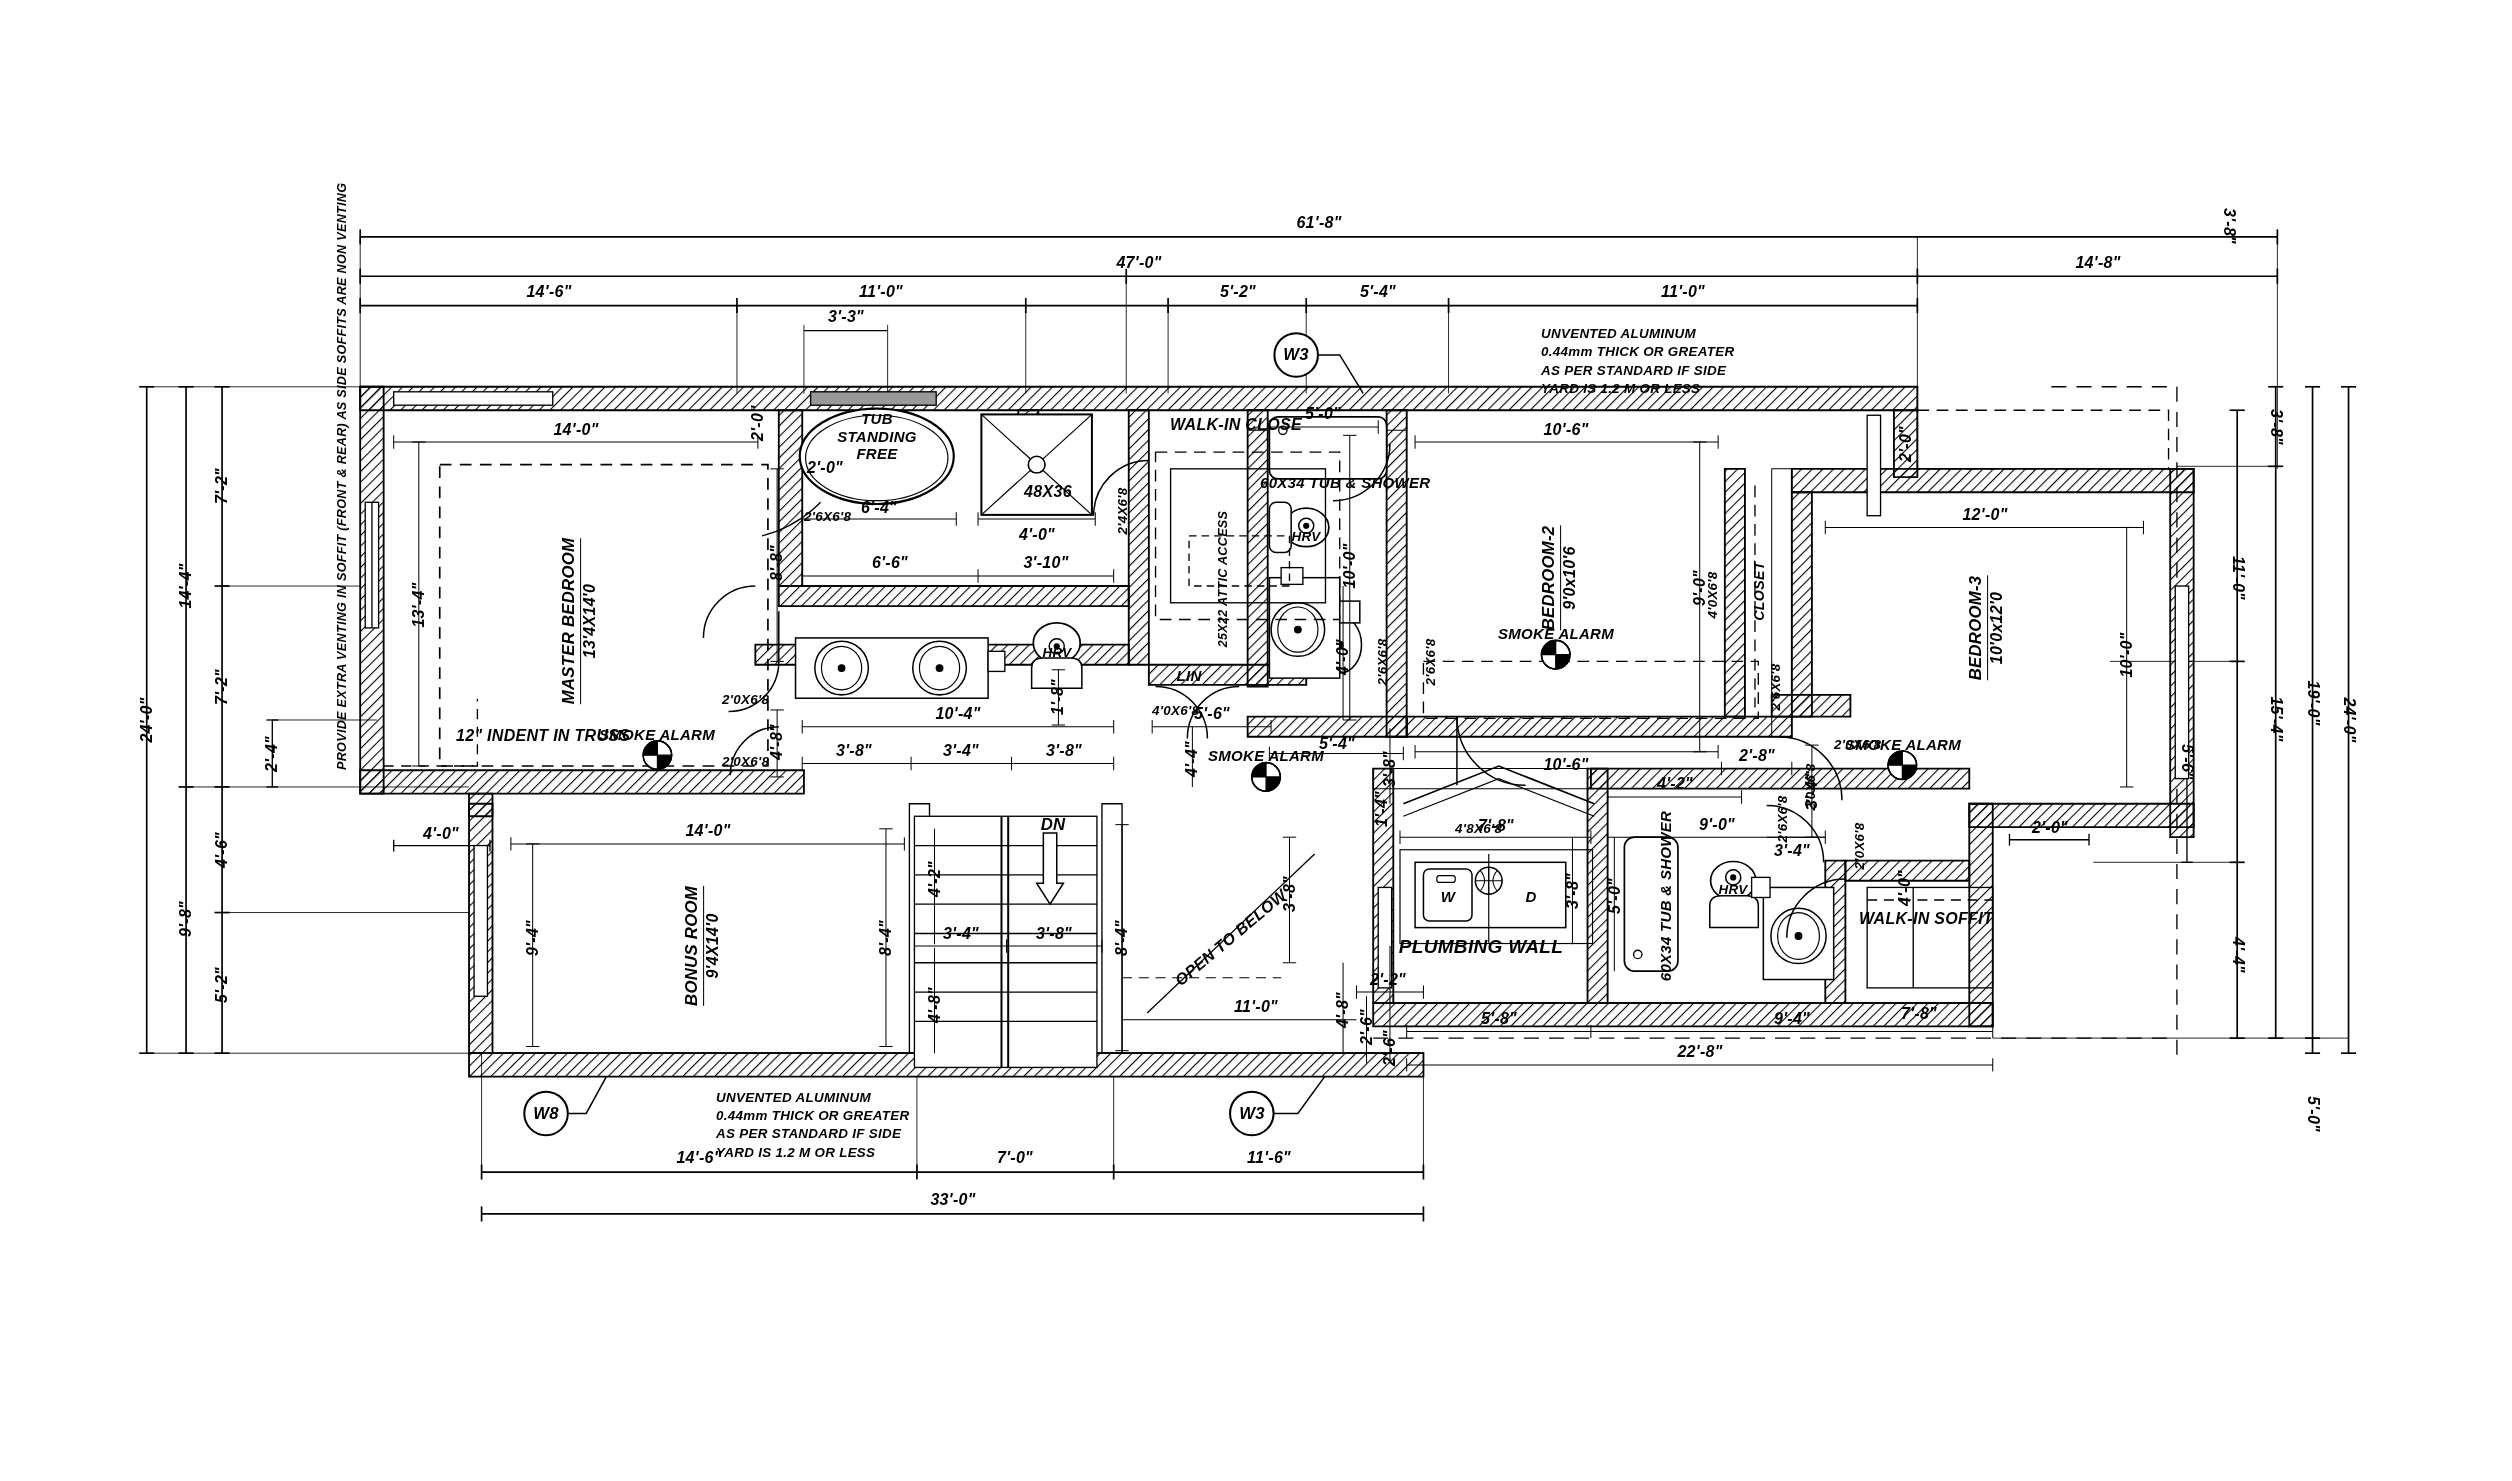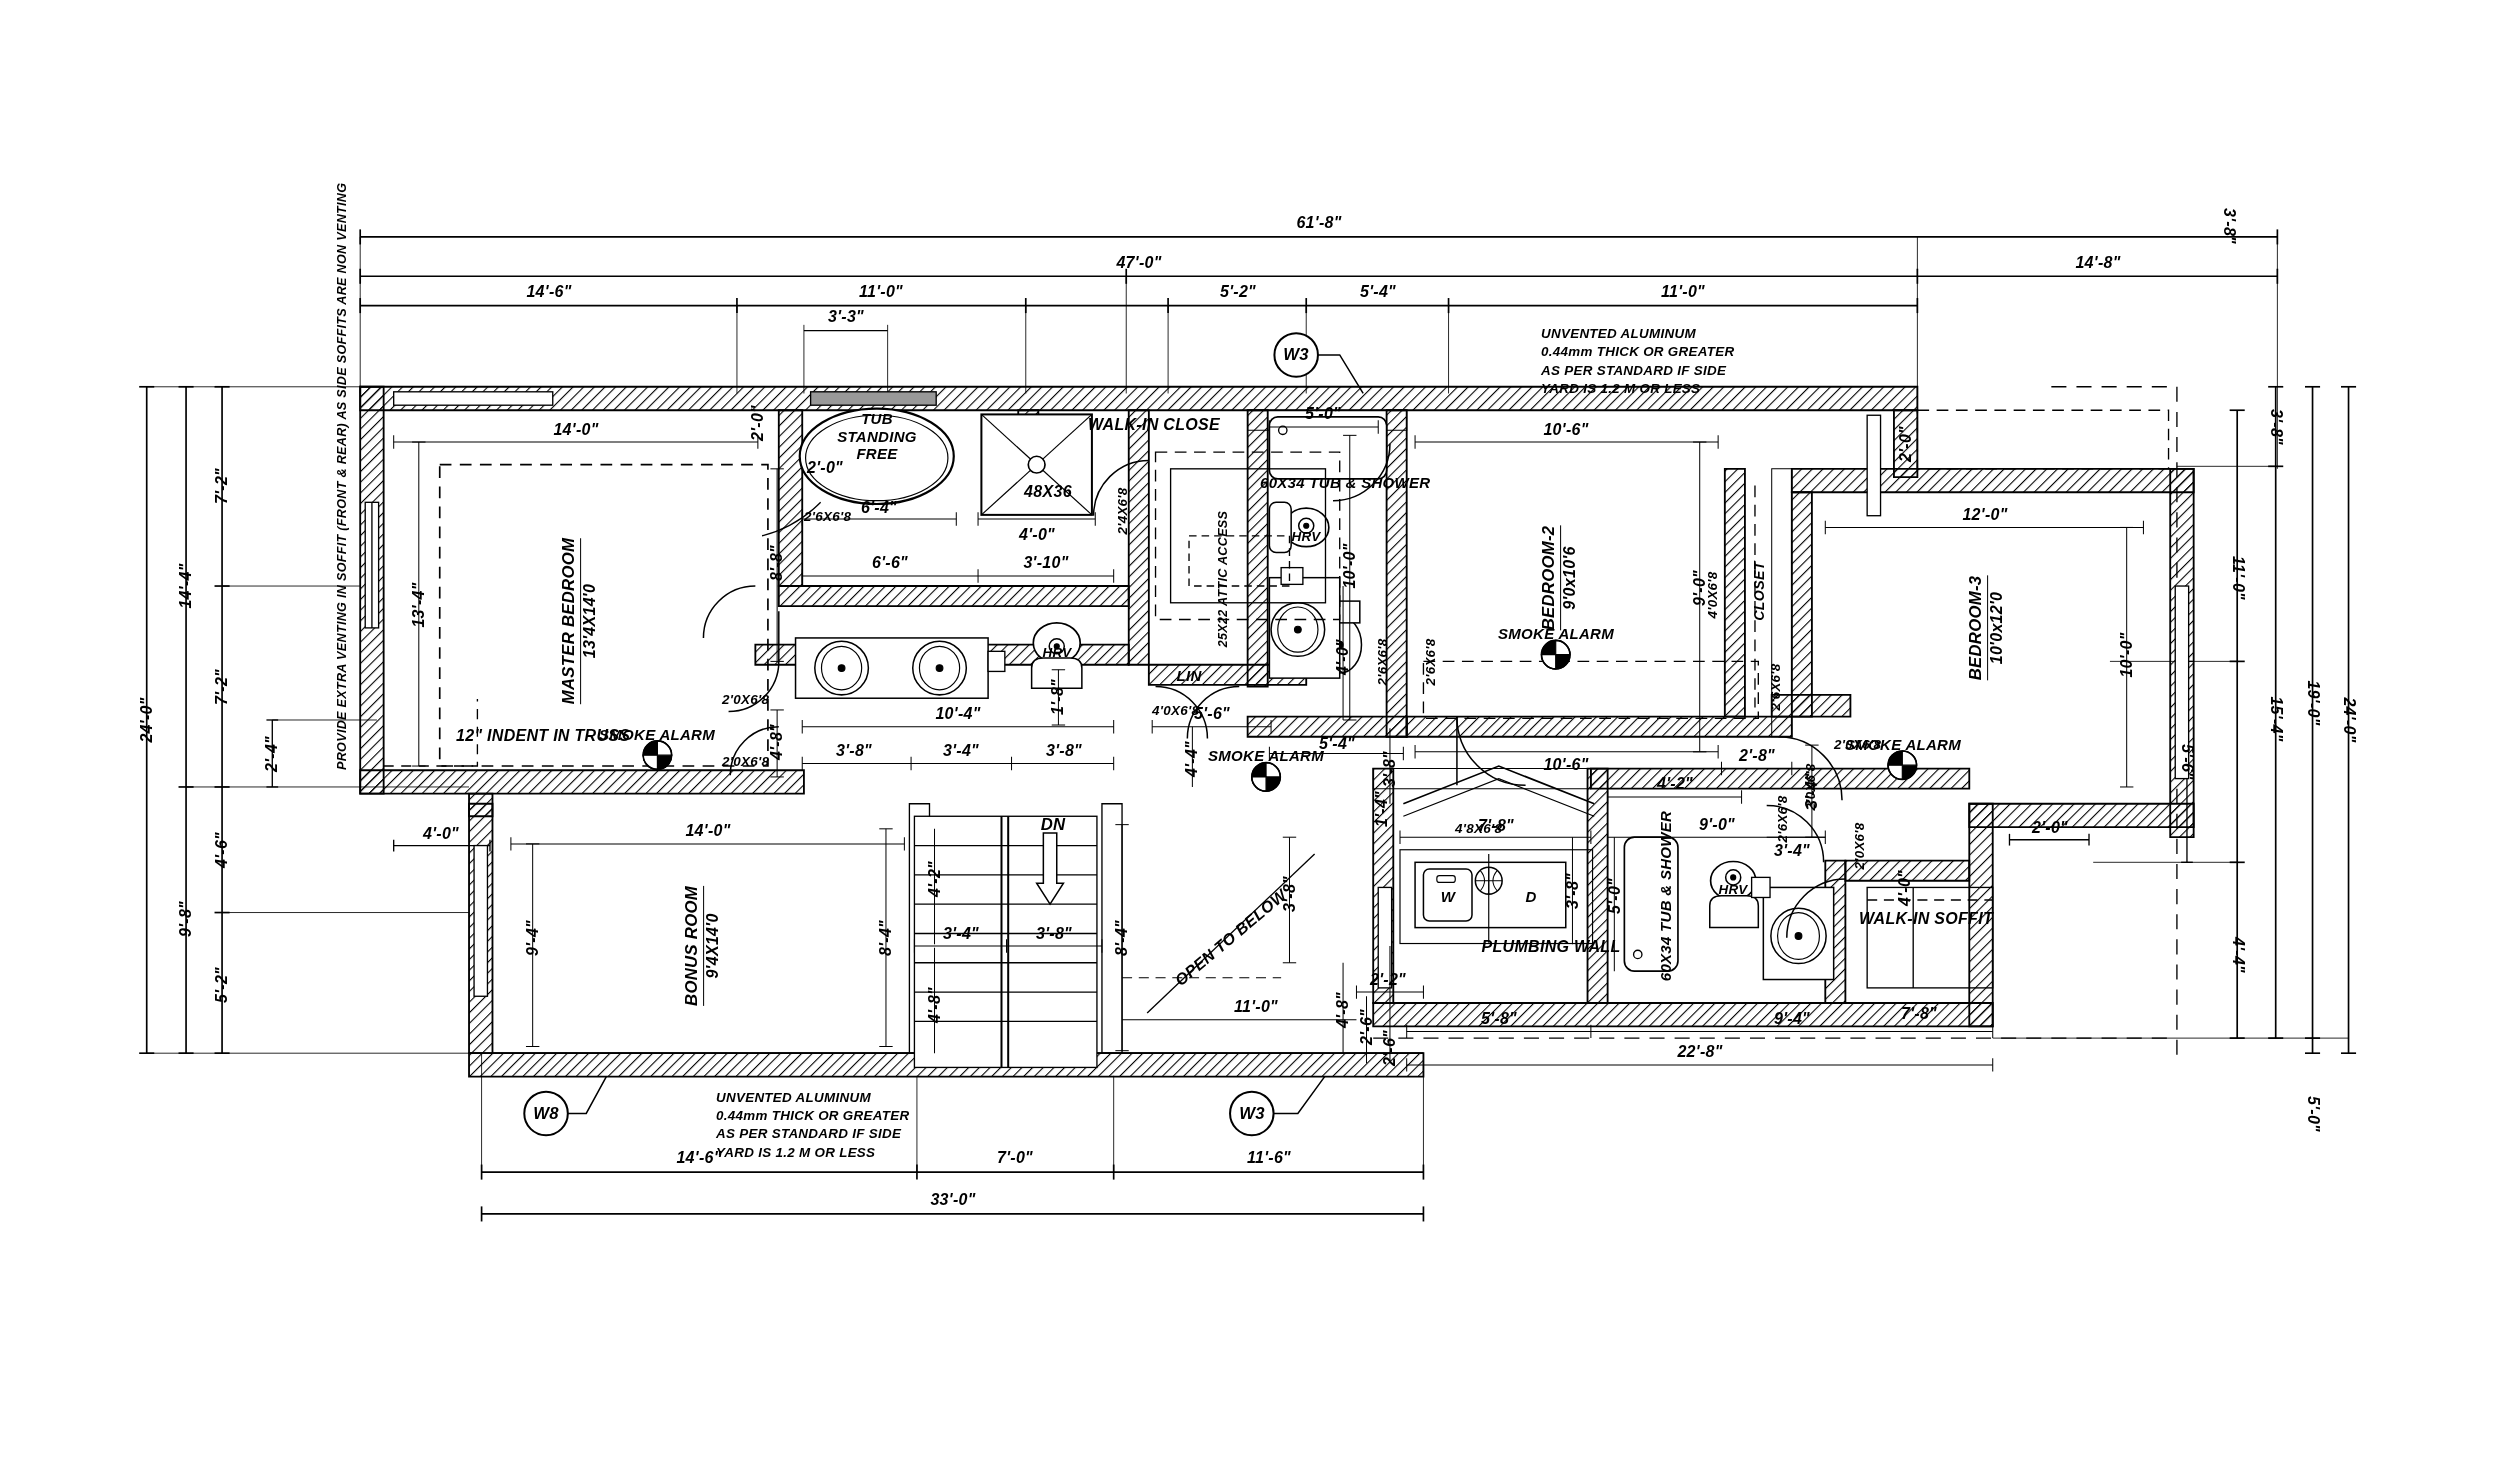--- a/index.html
+++ b/index.html
@@ -610,28 +610,28 @@
 <div class="lbl rot90" style="left:1986px;top:628px;">
   <div class="room under">BEDROOM-3</div>
   <div class="roomsub">10'0x12'0</div>
 </div>
 
 <div class="lbl rot90" style="left:702px;top:946px;">
   <div class="room under">BONUS ROOM</div>
   <div class="roomsub">9'4X14'0</div>
 </div>
 
-<div class="lbl ctr" style="left:1154px;top:425px;font-size:16px;">WALK-IN CLOSE</div>
+<div class="lbl ctr" style="left:1236px;top:425px;font-size:16px;">WALK-IN CLOSE</div>
 <div class="lbl ctr" style="left:1926px;top:919px;font-size:16px;">WALK-IN SOFFIT</div>
 <div class="lbl rot90" style="left:1759px;top:591px;font-size:14.2px;">CLOSET</div>
 <div class="lbl ctr" style="left:1189px;top:675px;font-size:15px;">LIN</div>
 
 <div class="lbl" style="left:1231px;top:938px;font-size:16px;transform:translate(-50%,-50%) rotate(-40deg);">OPEN TO BELOW</div>
 
-<div class="lbl ctr" style="left:1551px;top:947px;font-size:16px;text-align:right;">PLUMBING WALL</div>
+<div class="lbl ctr" style="left:1481px;top:947px;font-size:19px;text-align:right;">PLUMBING WALL</div>
 
 <div class="lbl" style="left:456px;top:727px;font-size:16px;">12" INDENT IN TRUSS</div>
 
 <div class="lbl rot90" style="left:1223px;top:579px;font-size:12.6px;">25X22 ATTIC ACCESS</div>
 
 <div class="lbl ctr" style="left:1053px;top:825px;font-size:16.7px;">DN</div>
 
 <div class="lbl ctr" style="left:877px;top:437px;font-size:15px;text-align:center;line-height:1.18;">TUB<br>STANDING<br>FREE</div>
 <div class="lbl ctr" style="left:1048px;top:492px;font-size:16px;">48X36</div>
 <div class="lbl" style="left:1260px;top:474px;font-size:15px;">60X34 TUB &amp; SHOWER</div>

